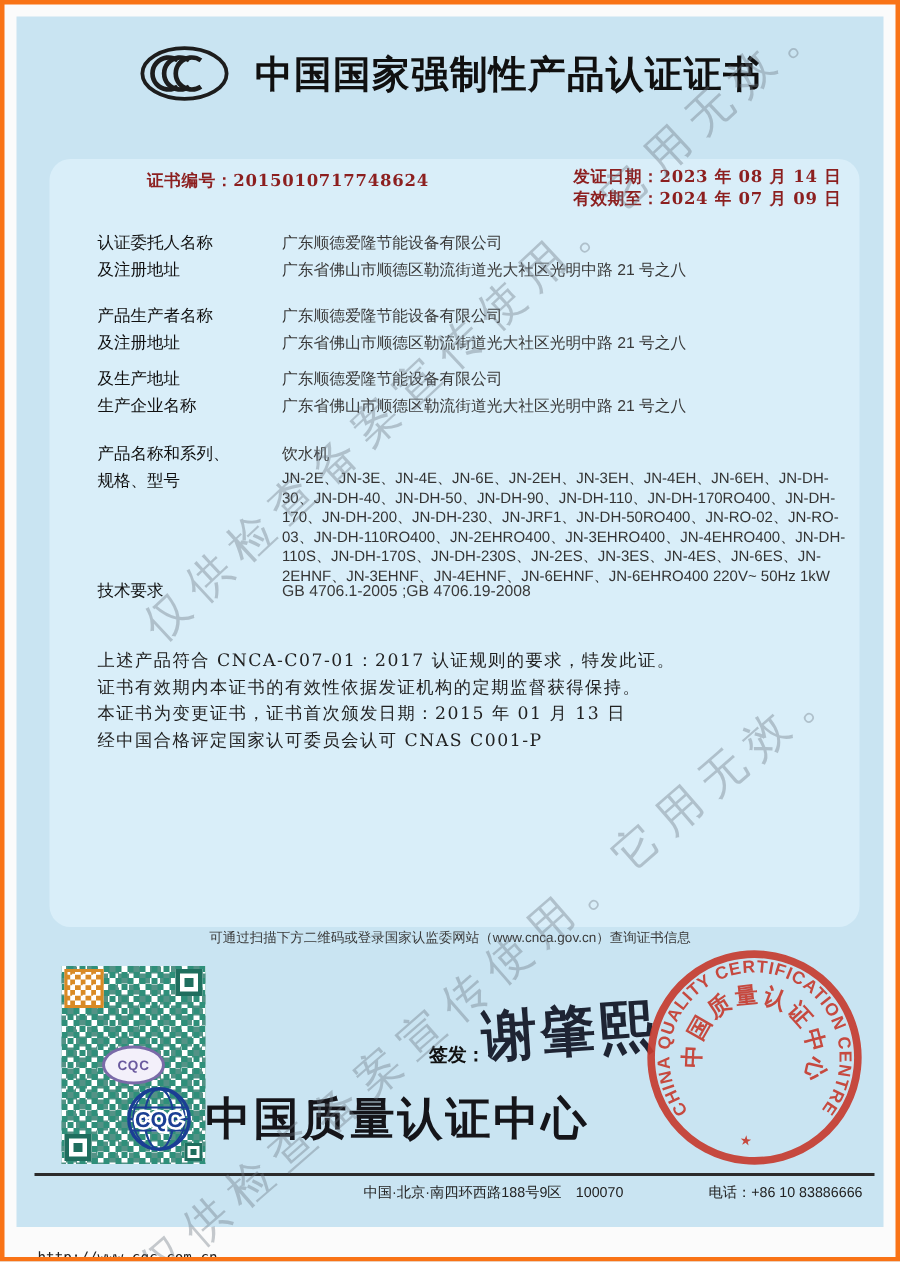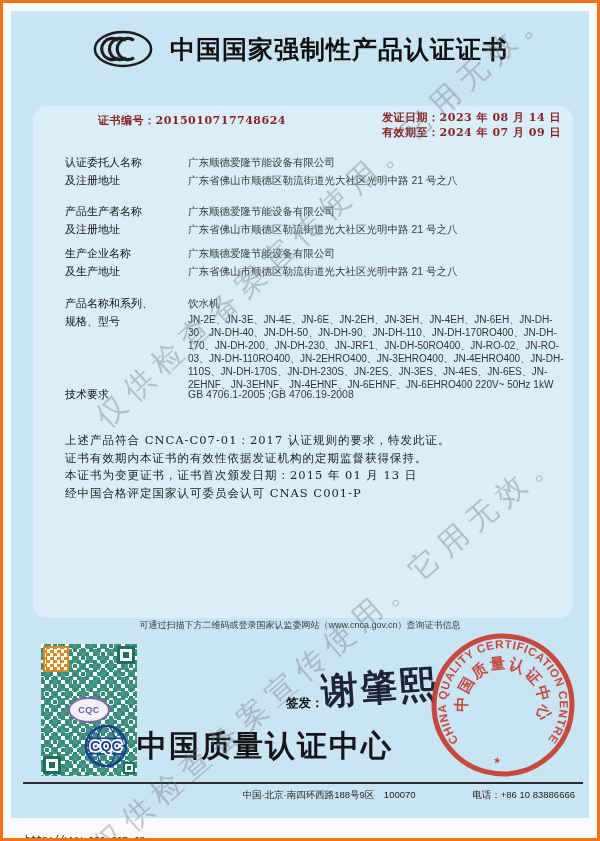--- a/index.html
+++ b/index.html
@@ -111,22 +111,22 @@
       <div class="lbl">及注册地址</div>
     </div>
     <div class="valcol">
       <div class="val">广东顺德爱隆节能设备有限公司</div>
       <div class="val">广东省佛山市顺德区勒流街道光大社区光明中路 21 号之八</div>
     </div>
   </div>
 
   <div class="row" style="top:241px;">
     <div class="lblcol">
+      <div class="lbl">及生产地址</div>
       <div class="lbl">生产企业名称</div>
-      <div class="lbl">及生产地址</div>
     </div>
     <div class="valcol">
       <div class="val">广东顺德爱隆节能设备有限公司</div>
       <div class="val">广东省佛山市顺德区勒流街道光大社区光明中路 21 号之八</div>
     </div>
   </div>
 
   <div class="row" style="top:291px;">
     <div class="lblcol">
       <div class="lbl">产品名称和系列、</div>

